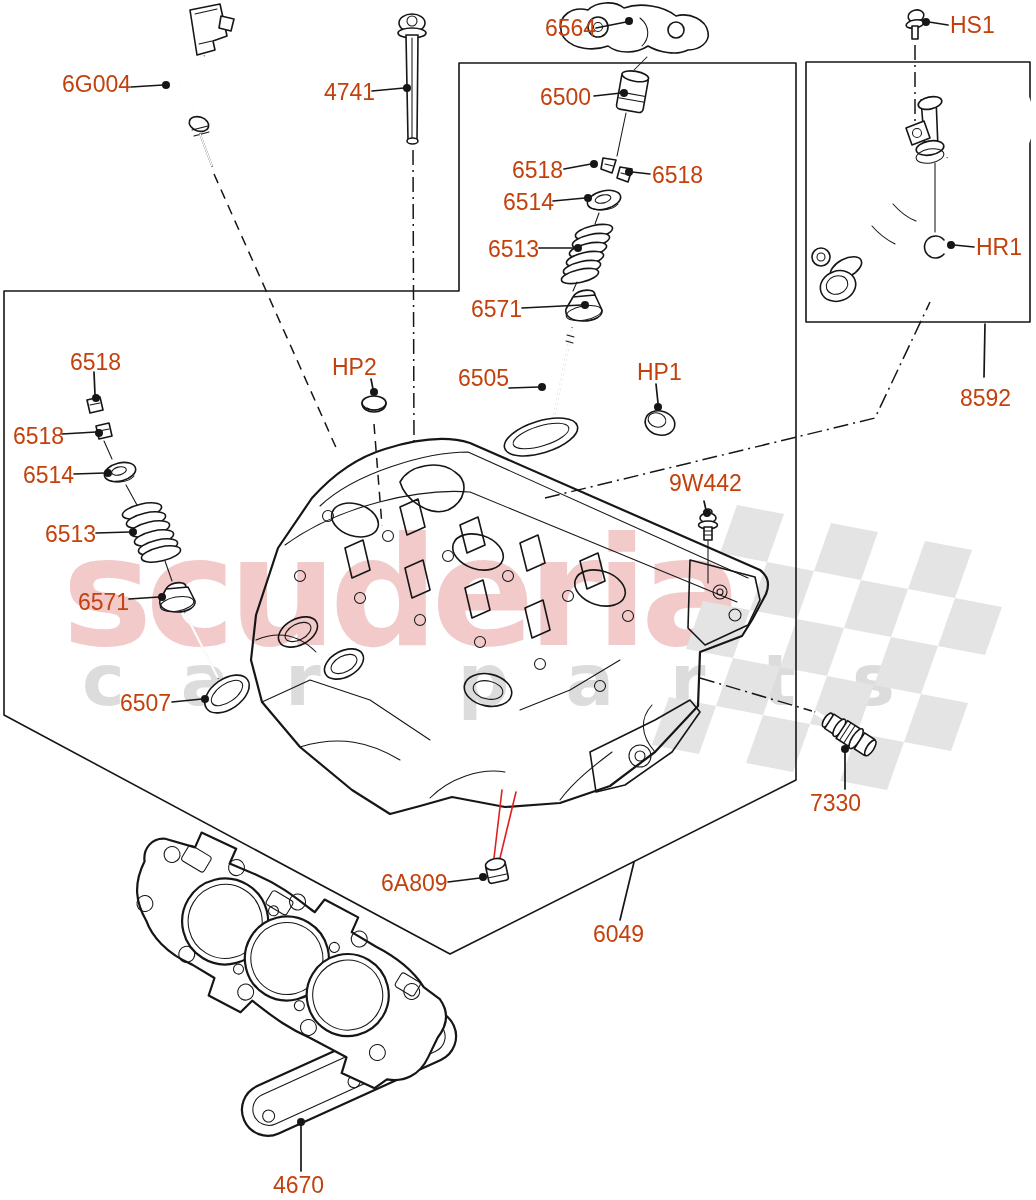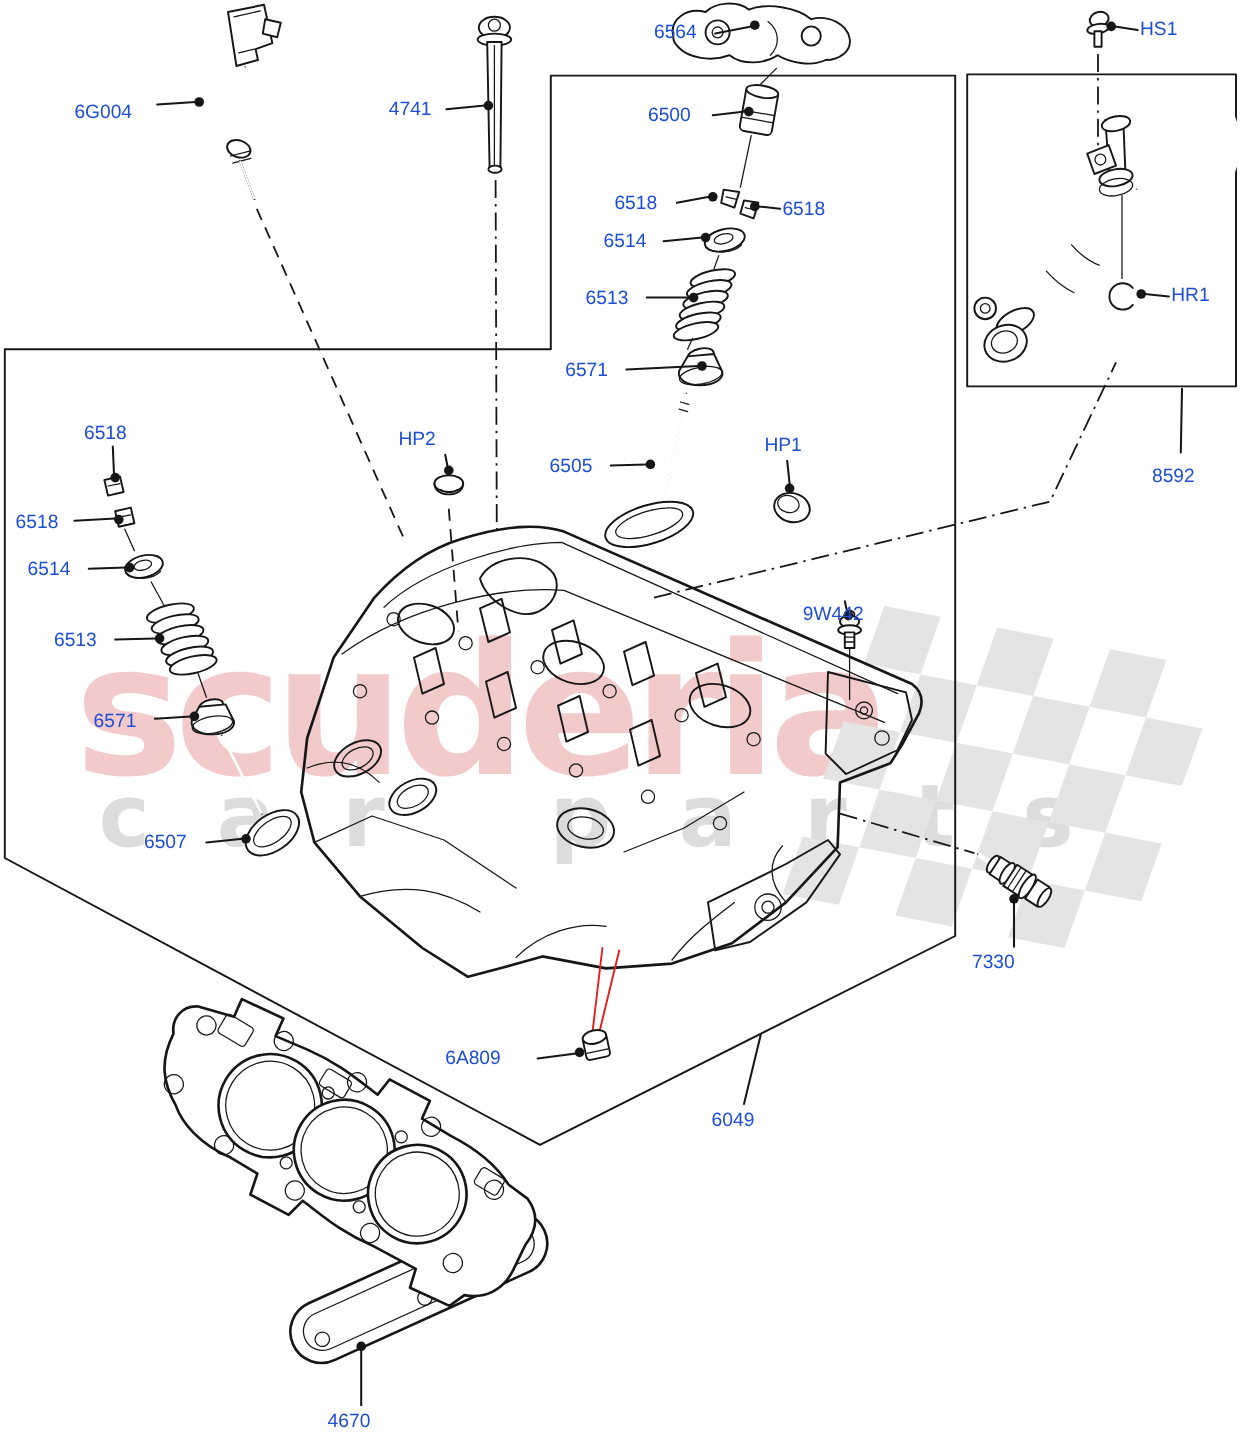--- a/index.html
+++ b/index.html
@@ -6,21 +6,21 @@
   #stage{position:relative;width:1036px;height:1200px;background:#ffffff;overflow:hidden;
          font-family:"Liberation Sans", sans-serif;}
   #art{position:absolute;left:0;top:0;}
   .wm-brand{position:absolute;left:62px;top:518px;font-size:152px;font-weight:bold;
             letter-spacing:-7px;line-height:150px;color:rgba(213,78,78,0.30);
             font-family:"DejaVu Sans", sans-serif;white-space:nowrap;z-index:1;}
   .wm-sub{position:absolute;left:82px;top:640px;font-size:72px;font-weight:bold;
           letter-spacing:56px;line-height:80px;color:rgba(178,178,178,0.45);
           font-family:"DejaVu Sans", sans-serif;white-space:nowrap;z-index:1;}
   svg{z-index:2;position:absolute;left:0;top:0;}
-  .plabel{position:absolute;font-size:16px;color:#1d4ed8;white-space:nowrap;z-index:3;
+  .plabel{position:absolute;font-size:23px;color:#c2410c;white-space:nowrap;z-index:3;
           line-height:24px;}
   .ln{stroke:#161616;fill:none;stroke-width:1.6;stroke-linecap:round;stroke-linejoin:round;}
   .ln2{stroke:#161616;fill:none;stroke-width:2.2;stroke-linecap:round;stroke-linejoin:round;}
   .thin{stroke:#161616;fill:none;stroke-width:1.05;stroke-linecap:round;stroke-linejoin:round;}
   .wf{fill:#ffffff;stroke:#161616;stroke-width:1.6;stroke-linejoin:round;}
   .wf2{fill:#ffffff;stroke:#161616;stroke-width:2.2;stroke-linejoin:round;}
   .dot{fill:#161616;stroke:none;}
   .lead{stroke:#161616;stroke-width:1.7;fill:none;stroke-linecap:round;}
   .dash{stroke:#161616;stroke-width:1.5;fill:none;stroke-dasharray:10 7;}
   .dashdot{stroke:#161616;stroke-width:1.5;fill:none;stroke-dasharray:15 5 2 5;}
@@ -395,40 +395,40 @@
       <path class="lead" d="M845,789 L845,752"></path>
         <circle class="dot" cx="845" cy="749" r="4"></circle>
       <path class="lead" d="M448,882 L480,878"></path>
         <circle class="dot" cx="483" cy="877" r="4"></circle>
       <path class="lead" d="M620,920 L634,862"></path>
       <path class="lead" d="M301,1171 L301,1125"></path>
         <circle class="dot" cx="301" cy="1122" r="4"></circle>
     </g>
   </svg>
 
-  <div class="plabel" style="left:62px;top:82px">6G004</div>
+  <div class="plabel" style="left:62px;top:72px">6G004</div>
   <div class="plabel" style="left:324px;top:80px">4741</div>
   <div class="plabel" style="left:545px;top:16px">6564</div>
   <div class="plabel" style="left:950px;top:13px">HS1</div>
   <div class="plabel" style="left:540px;top:85px">6500</div>
   <div class="plabel" style="left:512px;top:158px">6518</div>
   <div class="plabel" style="left:652px;top:163px">6518</div>
   <div class="plabel" style="left:503px;top:190px">6514</div>
   <div class="plabel" style="left:488px;top:237px">6513</div>
   <div class="plabel" style="left:471px;top:297px">6571</div>
-  <div class="plabel" style="left:458px;top:377px">6505</div>
+  <div class="plabel" style="left:458px;top:366px">6505</div>
   <div class="plabel" style="left:332px;top:355px">HP2</div>
   <div class="plabel" style="left:637px;top:360px">HP1</div>
   <div class="plabel" style="left:976px;top:235px">HR1</div>
   <div class="plabel" style="left:960px;top:386px">8592</div>
-  <div class="plabel" style="left:669px;top:501px">9W442</div>
+  <div class="plabel" style="left:669px;top:471px">9W442</div>
   <div class="plabel" style="left:70px;top:350px">6518</div>
   <div class="plabel" style="left:13px;top:424px">6518</div>
   <div class="plabel" style="left:23px;top:463px">6514</div>
   <div class="plabel" style="left:45px;top:522px">6513</div>
   <div class="plabel" style="left:78px;top:590px">6571</div>
   <div class="plabel" style="left:120px;top:691px">6507</div>
   <div class="plabel" style="left:810px;top:791px">7330</div>
-  <div class="plabel" style="left:371px;top:871px">6A809</div>
+  <div class="plabel" style="left:381px;top:871px">6A809</div>
   <div class="plabel" style="left:593px;top:922px">6049</div>
   <div class="plabel" style="left:273px;top:1173px">4670</div>
 
 </div>
 
 </body></html>

